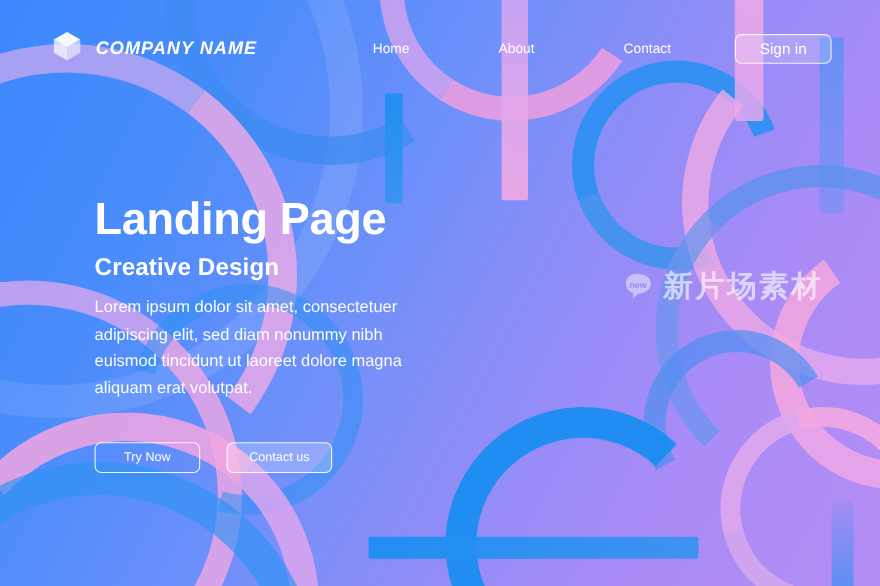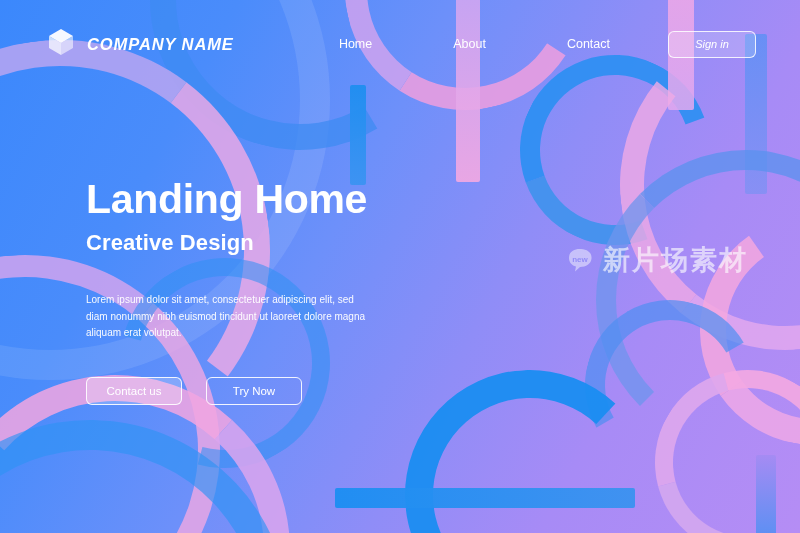--- a/index.html
+++ b/index.html
@@ -277,25 +277,24 @@
   .signin-btn {
     display: inline-flex;
     align-items: center;
     justify-content: center;
     width: 88px;
     height: 27px;
     border: 1px solid rgba(255,255,255,.85);
     border-radius: 6px;
     background: rgba(255,255,255,.18);
     color: #ffffff;
-    font-size: 11px;
+    font-size: 14px;
     box-sizing: border-box;
     cursor: pointer;
     white-space: nowrap;
-    font-style: italic;
   }
 
   
   .hero {
     position: absolute;
     left: 86px;
     top: 178px;
     width: 420px;
   }
   .hero-title {
@@ -309,23 +308,23 @@
   }
   .hero-subtitle {
     margin: 9px 0 0 0;
     color: #ffffff;
     font-size: 22px;
     font-weight: bold;
     letter-spacing: .1px;
     white-space: nowrap;
   }
   .hero-text {
-    margin: 36px 0 0 0;
+    margin: 12px 0 0 0;
     color: rgba(255,255,255,.96);
-    font-size: 10px;
+    font-size: 15px;
     line-height: 1.62;
     width: 290px;
   }
   .hero-actions {
     margin-top: 36px;
     display: flex;
     align-items: center;
     gap: 24px;
   }
   .btn {
@@ -416,26 +415,26 @@
 
       <nav class="nav">
         <a class="nav-link" href="#">Home</a>
         <a class="nav-link" href="#">About</a>
         <a class="nav-link" href="#">Contact</a>
         <button class="signin-btn">Sign in</button>
       </nav>
     </div>
 
     <div class="hero">
-      <h1 class="hero-title">Landing Home</h1>
+      <h1 class="hero-title">Landing Page</h1>
       <div class="hero-subtitle">Creative Design</div>
       <p class="hero-text">Lorem ipsum dolor sit amet, consectetuer adipiscing elit, sed diam nonummy nibh euismod tincidunt ut laoreet dolore magna aliquam erat volutpat.</p>
       <div class="hero-actions">
+        <button class="btn btn-try">Try Now</button>
         <button class="btn btn-contact">Contact us</button>
-        <button class="btn btn-try">Try Now</button>
       </div>
     </div>
 
     <div class="watermark">
       <span class="wm-badge">
         <svg width="28" height="26" viewBox="0 0 28 26" aria-hidden="true">
           <path d="M3 11 C3 4 9 1.5 15 2 C22 2.6 26 6 25.5 11.5 C25 17 20 20 14 20 L9 24.5 L10 19.5 C6 18.5 3 15.5 3 11 Z" fill="#ffffff" opacity="0.75"></path>
           <text x="14" y="14.5" font-size="8" font-weight="bold" text-anchor="middle" fill="#8f8df7" font-family="Liberation Sans, sans-serif">new</text>
         </svg>
       </span>

